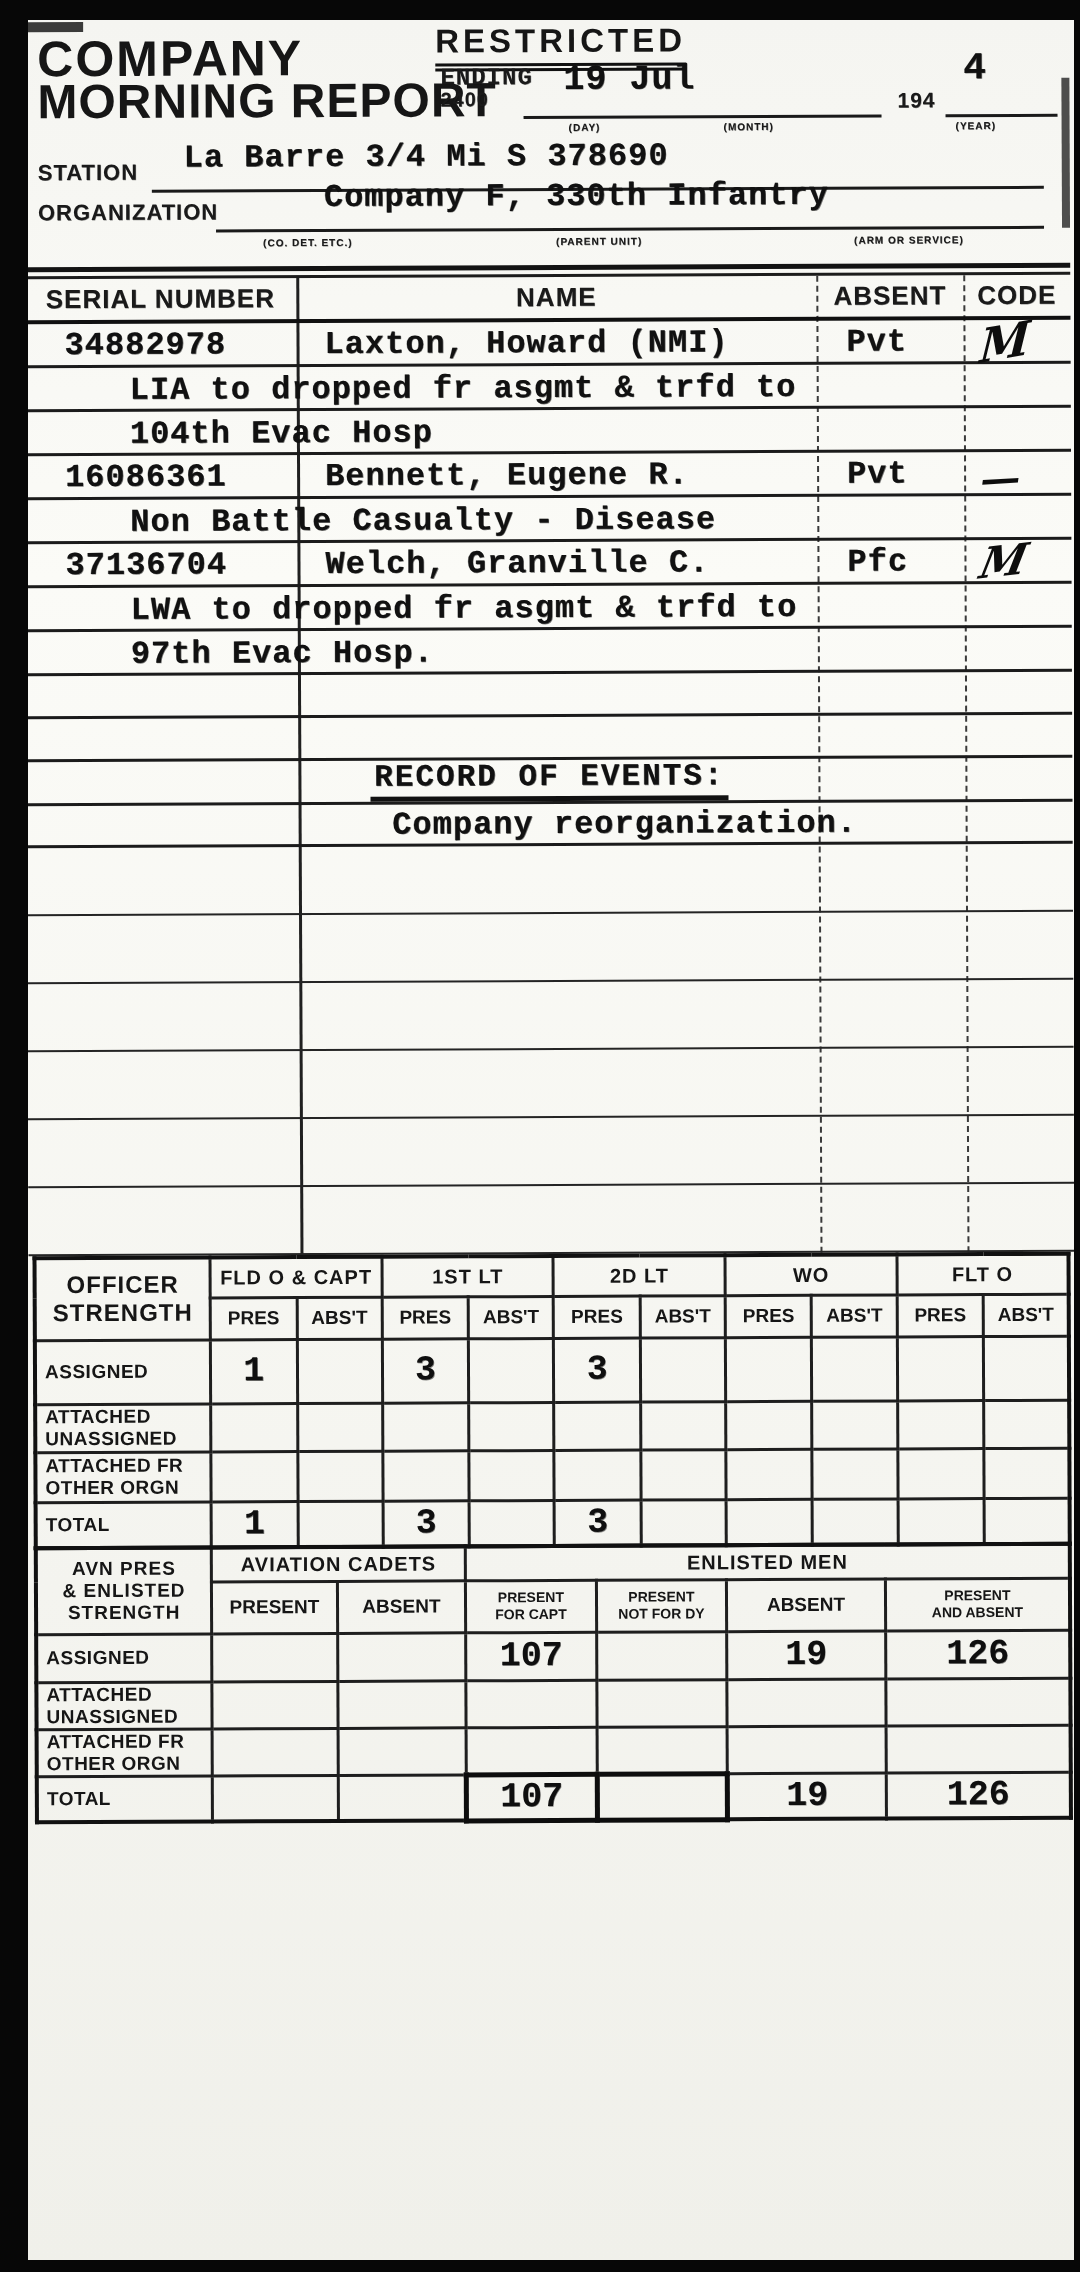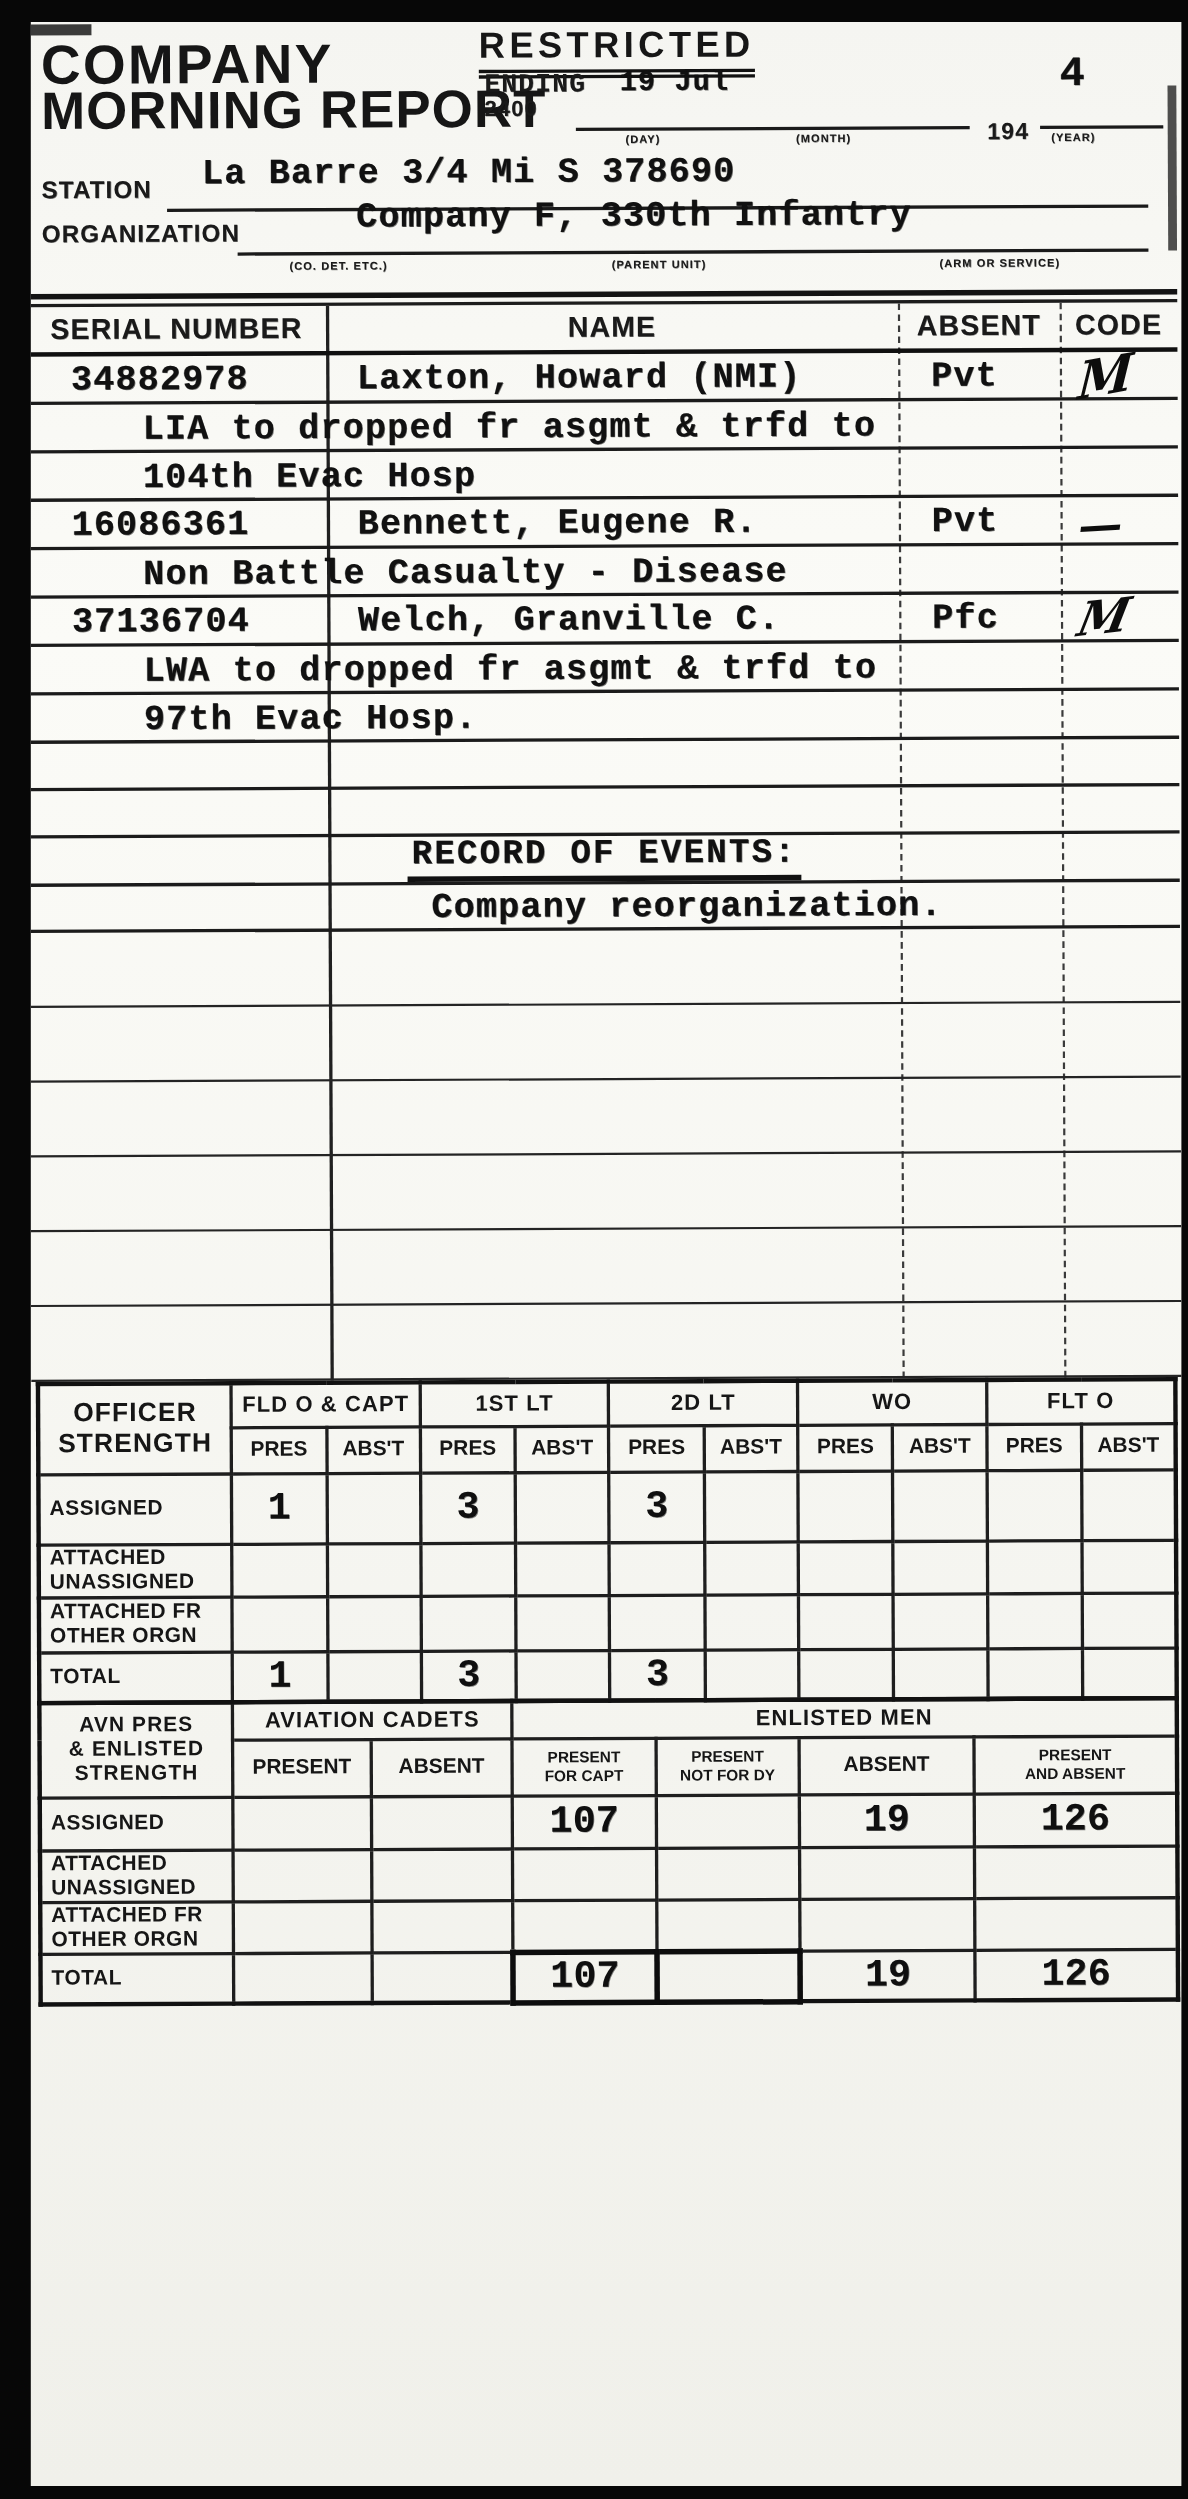--- a/index.html
+++ b/index.html
@@ -70,25 +70,25 @@
 <div class="tilt">
 
   <div class="abs" style="left:0;top:0;width:100%;height:245px;">
     <div class="abs title1" style="left:14px;top:8px;">COMPANY</div>
     <div class="abs title2" style="left:14px;top:52px;">MORNING REPORT</div>
     <div class="abs restricted" style="left:412px;top:2px;">RESTRICTED</div>
 
     <div class="abs fl" style="left:417px;top:44px;font-size:24px;font-family:Liberation Mono, monospace;">ENDING</div>
     <div class="abs fl" style="left:417px;top:68px;font-size:20px;">2400</div>
 
-    <div class="abs tp" style="left:540px;top:40px;font-size:26px;">19 Jul</div>
+    <div class="abs tp" style="left:540px;top:40px;font-size:35px;">19 Jul</div>
     <div class="abs sline" style="left:500px;top:96px;width:358px;"></div>
     <div class="abs fl small" style="left:545px;top:102px;">(DAY)</div>
     <div class="abs fl small" style="left:700px;top:102px;">(MONTH)</div>
-    <div class="abs fl" style="left:874px;top:70px;font-size:21px;margin-top:20px;">194</div>
+    <div class="abs fl" style="left:874px;top:70px;font-size:21px;">194</div>
     <div class="abs tp" style="left:940px;top:28px;font-size:38px;">4</div>
     <div class="abs sline" style="left:922px;top:96px;width:112px;"></div>
     <div class="abs fl small" style="left:932px;top:102px;">(YEAR)</div>
 
     <div class="abs fl" style="left:14px;top:138px;font-size:22px;">STATION</div>
     <div class="abs tp" style="left:160px;top:118px;">La Barre 3/4 Mi S 378690</div>
     <div class="abs sline" style="left:128px;top:168px;width:892px;"></div>
 
     <div class="abs fl" style="left:14px;top:178px;font-size:22px;">ORGANIZATION</div>
     <div class="abs tp" style="left:300px;top:158px;">Company F, 330th Infantry</div>

